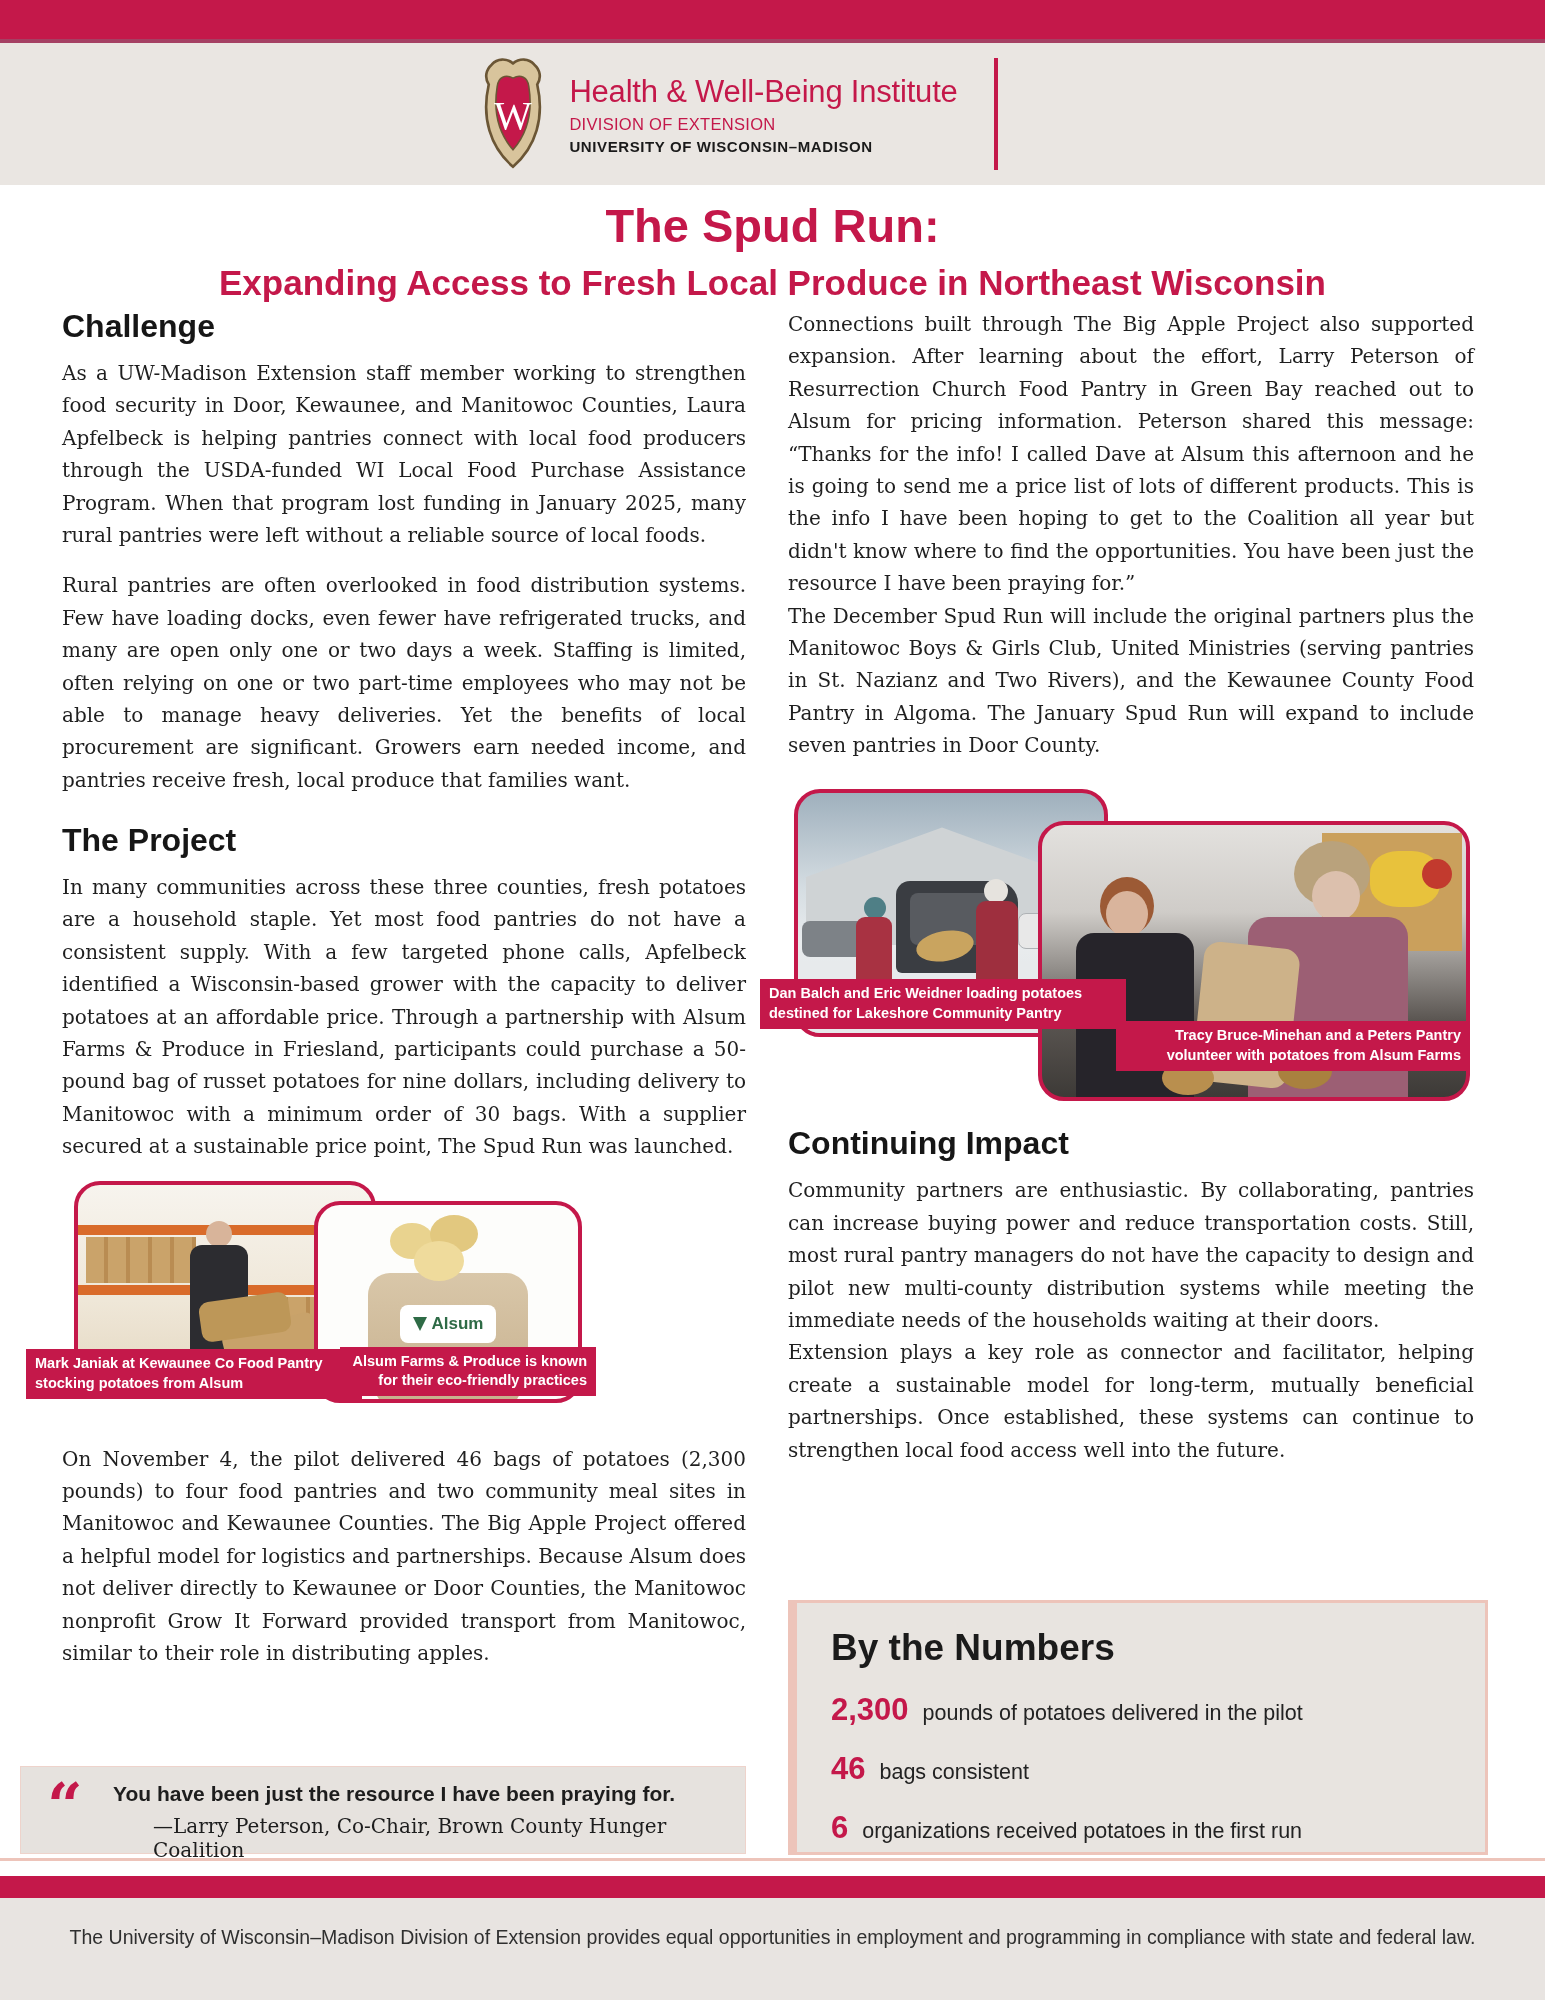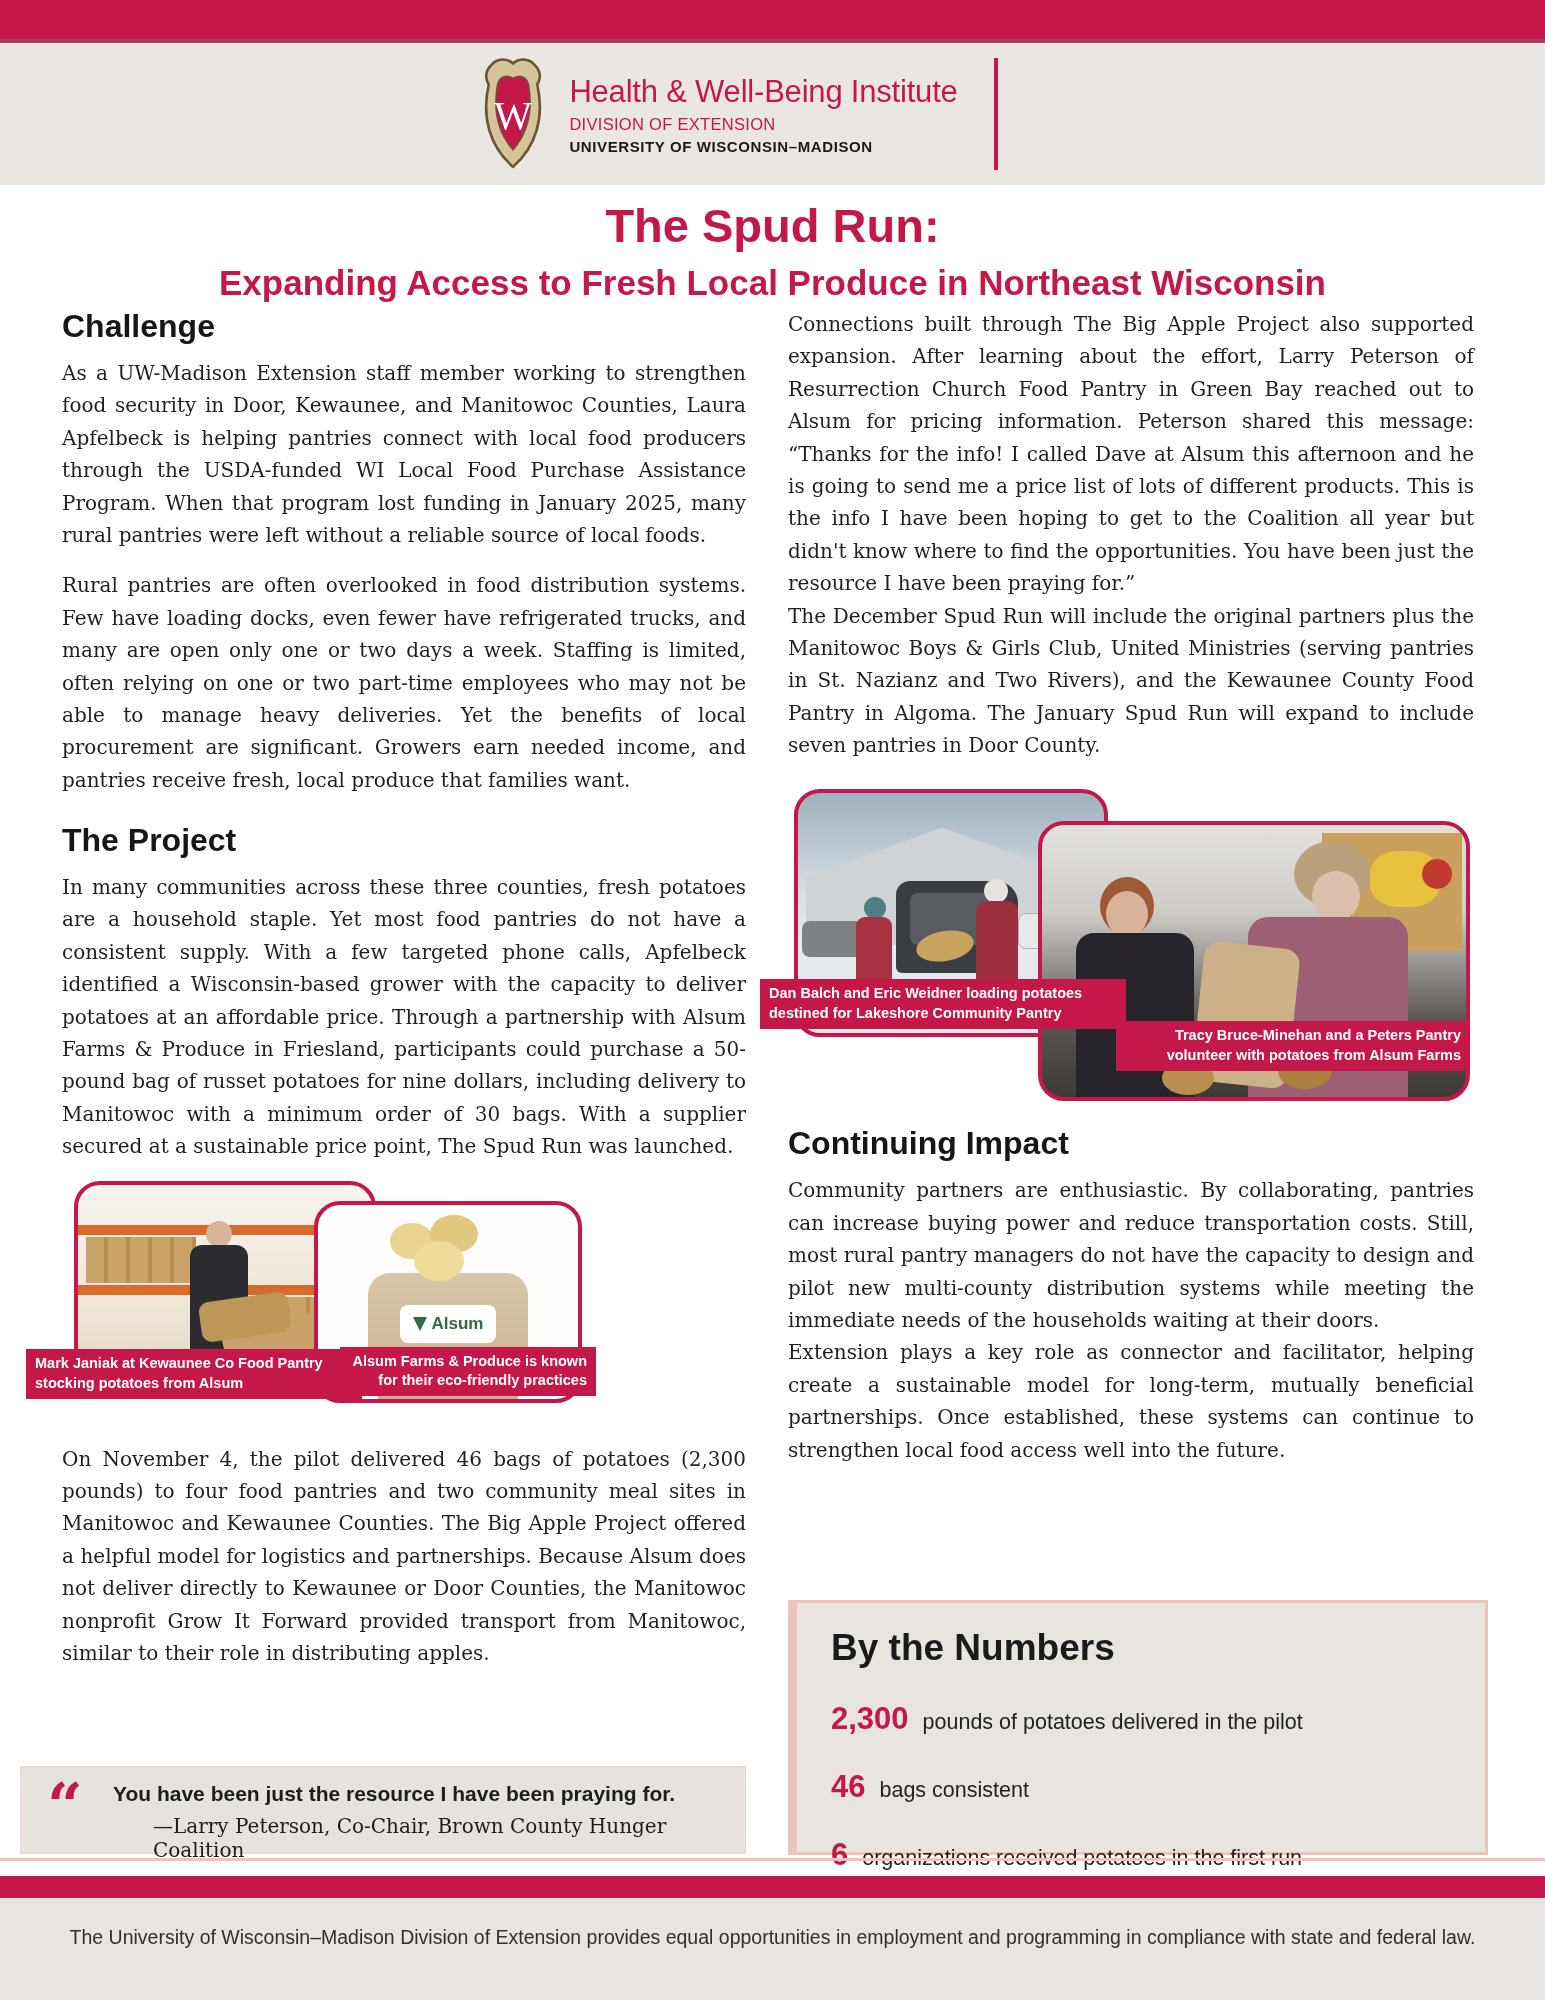--- a/index.html
+++ b/index.html
@@ -73,21 +73,21 @@
     font-size:62px; font-weight:bold; color:#c4184a; line-height:1; }
   .quote-text { font-weight:bold; font-size:21px; color:#1d1d1d; }
   .quote-attr { font-family:"DejaVu Serif",serif; font-size:20px; color:#1d1d1d;
     margin-top:8px; padding-left:40px; }
 
   
   .numbers-box { position:absolute; left:788px; top:1600px; width:700px; height:255px;
     box-sizing:border-box; background:#e8e4e0;
     border:3px solid #edc4ba; border-left:9px solid #edc4ba; padding:24px 34px; }
   .numbers-h { font-size:37px; font-weight:bold; color:#1b1b1b; margin:0; }
-  .num-row { display:flex; align-items:baseline; gap:14px; margin-top:32px; }
+  .num-row { display:flex; align-items:baseline; gap:14px; margin-top:23px; }
   .num-val { color:#c4184a; font-weight:bold; font-size:31px; }
   .num-label { font-size:21.5px; color:#222222; }
 
   
   .footer-rule { position:absolute; left:0; top:1858px; width:100%; height:3px; background:#edc4ba; }
   .footer-bar  { position:absolute; left:0; top:1876px; width:100%; height:22px; background:#c4184a; }
   .footer { position:absolute; left:0; top:1898px; width:100%; height:102px; background:#e8e4e1; }
   .footer-text { margin:28px 20px 0; text-align:center; font-size:19.5px; color:#2f2f2f; }
 </style>
 </head>

